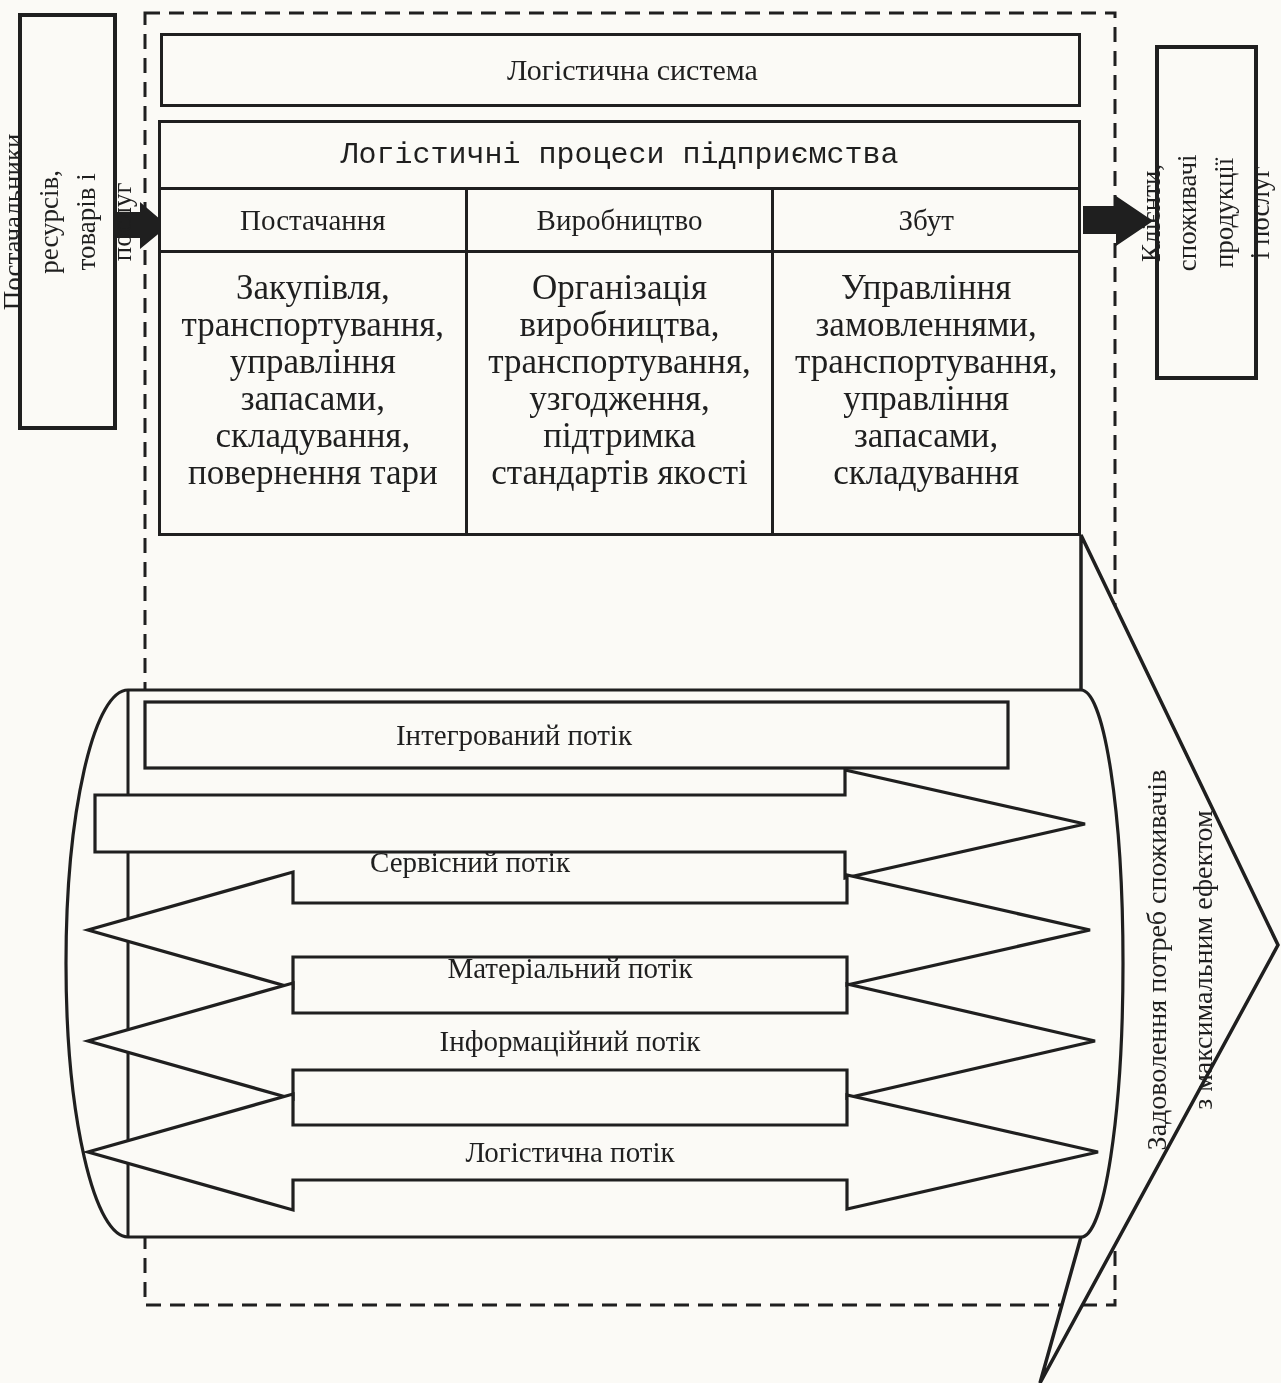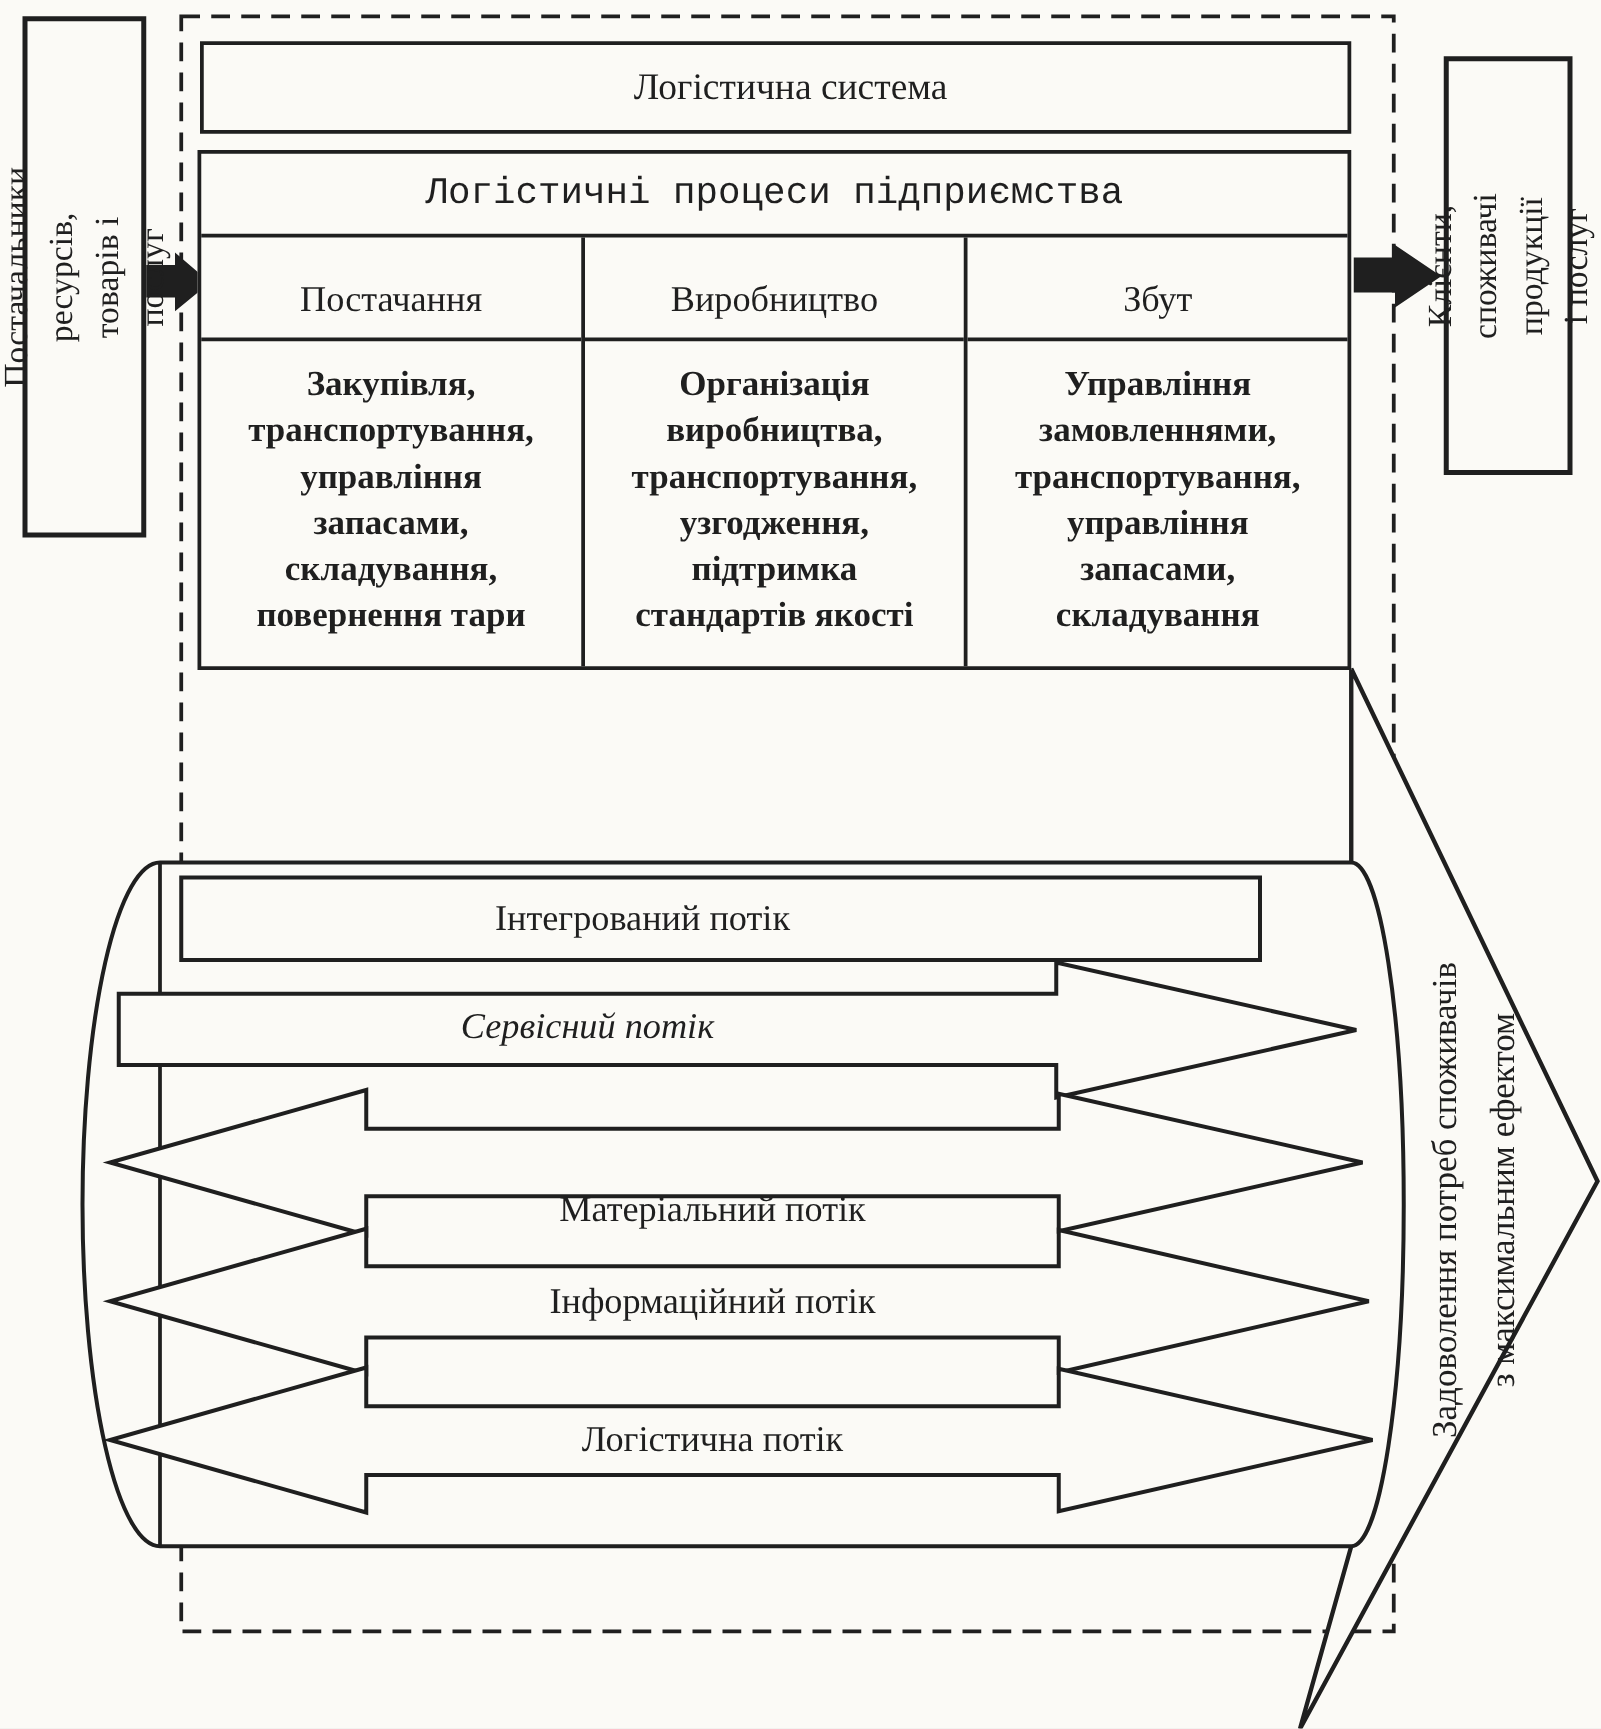--- a/index.html
+++ b/index.html
@@ -17,23 +17,23 @@
   .thinborder{border:3px solid #1f1f1f;background:#fbfaf6;}
   .rot{transform:rotate(-90deg);text-align:center;}
   
   .vbox-label{font-size:27px;line-height:1.35;}
   
   .t-title{font-size:30px;padding-left:24px;}
   .proc-title{height:64px;border-bottom:3px solid #1f1f1f;font-size:30px;font-family:Liberation Mono, monospace;}
   .cols{display:flex;flex-direction:row;height:343px;}
   .col{flex:1;display:flex;flex-direction:column;}
   .col + .col{border-left:3px solid #1f1f1f;justify-content:space-between;}
-  .col-header{height:60px;border-bottom:3px solid #1f1f1f;font-size:29px;margin-top:20px;}
-  .col-body{flex:1;font-size:28px;line-height:37px;padding-top:16px;
-            text-align:center;font-weight:bold;}
+  .col-header{height:60px;border-bottom:3px solid #1f1f1f;font-size:29px;}
+  .col-body{flex:1;font-size:35px;line-height:37px;padding-top:16px;
+            text-align:center;}
   
   .flow-label{font-size:29px;z-index:2;}
   
   .goal-label{font-size:28px;line-height:46px;}
 </style>
 </head>
 <body>
 
 <div id="stage">
 
@@ -107,21 +107,21 @@
 управління
 запасами,
 складування</div>
       </div>
 
     </div>
   </div>
 
   <div class="abs center flow-label" style="left:145px;top:702px;width:738px;height:66px;">Інтегрований потік</div>
 
-  <div class="abs center flow-label" style="left:95px;top:800px;width:750px;height:43px;font-style:italic;">Сервісний потік</div>
+  <div class="abs center flow-label" style="left:95px;top:841px;width:750px;height:43px;">Сервісний потік</div>
 
   <div class="abs center flow-label" style="left:293px;top:949px;width:554px;height:38px;">Матеріальний потік</div>
 
   <div class="abs center flow-label" style="left:293px;top:1013px;width:554px;height:57px;">Інформаційний потік</div>
 
   <div class="abs center flow-label" style="left:293px;top:1125px;width:554px;height:55px;">Логістична потік</div>
 
   <div class="abs center" style="left:1105px;top:655px;width:150px;height:610px;z-index:2;">
     <div class="rot goal-label pre" style="width:610px;flex:none;">Задоволення потреб споживачів
 з максимальним ефектом</div>

